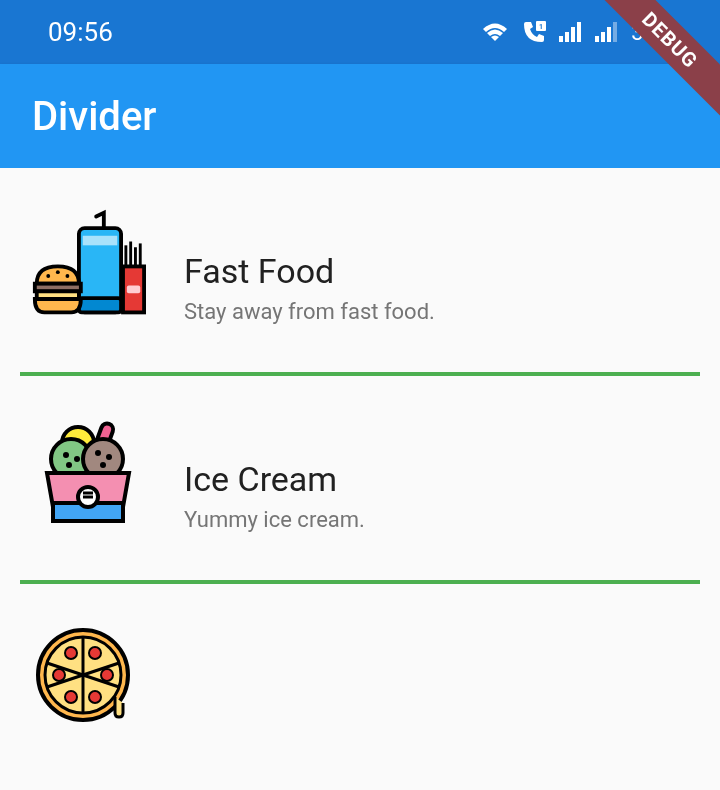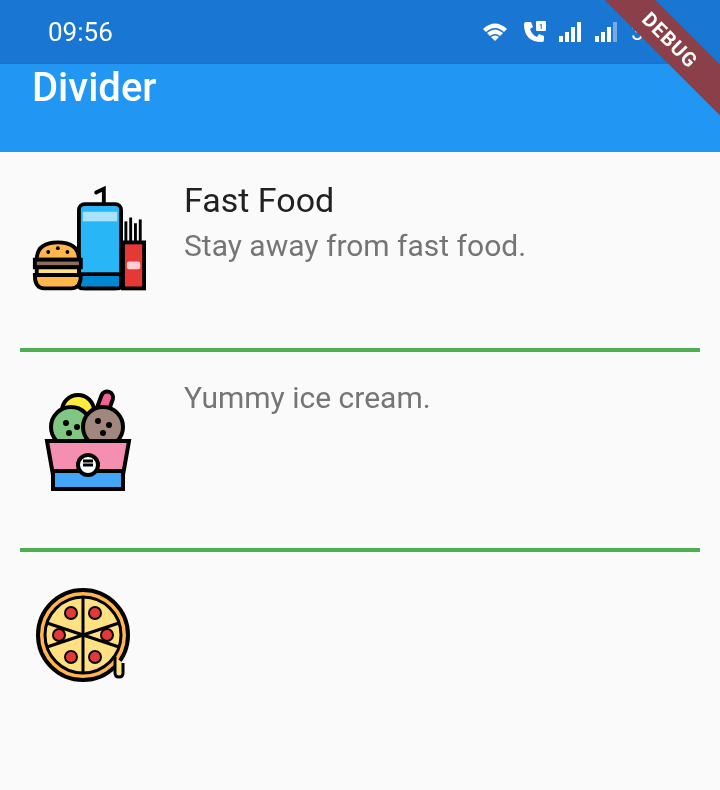--- a/index.html
+++ b/index.html
@@ -17,23 +17,24 @@
       display: flex;
       align-items: center;
       justify-content: space-between;
       padding: 0 48px 0 48px;
       color: #fff;
       gap: 17px;
     }
     .status-time { font-size: 26px; font-weight: 400; }
     .status-right { display: flex; align-items: center; gap: 12px; font-size: 24px; }
     .app-bar {
-      height: 88px;
+      height: 104px;
       background: #2196F3;
       display: flex;
+      align-items: center;
       padding: 0 32px;
       box-shadow: 0 2px 4px rgba(0,0,0,0.2);
     }
     .app-title { color: #fff; font-size: 40px; font-weight: 500; }
     .debug-banner {
       position: absolute;
       top: 22px;
       right: -60px;
       width: 220px;
       background: #8B4049;
@@ -41,28 +42,28 @@
       text-align: center;
       font-size: 20px;
       font-weight: 700;
       padding: 6px 0;
       transform: rotate(45deg);
       letter-spacing: 1px;
     }
     .list { background: #fafafa; }
     .list-item {
       display: flex;
-      align-items: flex-start;
-      padding: 28px 28px 48px 28px;
+      align-items: flex-end;
+      padding: 36px 28px 48px 28px;
       gap: 36px;
     }
     .icon-wrap { width: 120px; height: 120px; display: flex; align-items: center; justify-content: center; flex-shrink: 0; }
     .item-text { display: flex; flex-direction: column; gap: 8px; }
     .item-title { font-size: 34px; color: #212121; font-weight: 400; }
-    .item-sub { font-size: 30px; color: #757575; font-weight: 400; }
+    .item-sub { font-size: 22px; color: #757575; font-weight: 400; }
     .divider { height: 4px; background: #4CAF50; margin: 0 20px; }
     svg { display: block; }
   </style>
 </head>
 <body>
 
 <div class="status-bar">
   <span class="status-time">09:56</span>
   <div class="status-right">
     <span>
@@ -149,20 +150,21 @@
           <circle cx="76" cy="42" r="3" fill="#000"></circle>
           <circle cx="70" cy="50" r="3" fill="#000"></circle>
         <path d="M14 58 L96 58 L90 92 L20 92 Z" fill="#F48FB1" stroke="#000" stroke-width="4"></path>
         <rect x="20" y="88" width="70" height="18" fill="#42A5F5" stroke="#000" stroke-width="4"></rect>
         <circle cx="55" cy="82" r="10" fill="#fff" stroke="#000" stroke-width="4"></circle>
         <line x1="50" y1="82" x2="60" y2="82" stroke="#000" stroke-width="3"></line>
         <line x1="50" y1="78" x2="60" y2="78" stroke="#000" stroke-width="3"></line>
       </svg>
     </div>
     <div class="item-text">
+      <span class="item-title">Ice Cream</span>
       <span class="item-sub">Yummy ice cream.</span>
     </div>
   </div>
 
   <div class="divider"></div>
 
   <div class="list-item">
     <div class="icon-wrap">
       <svg width="110" height="110" viewBox="0 0 110 110">
         <circle cx="50" cy="50" r="45" fill="#FFB74D" stroke="#000" stroke-width="4"></circle>

